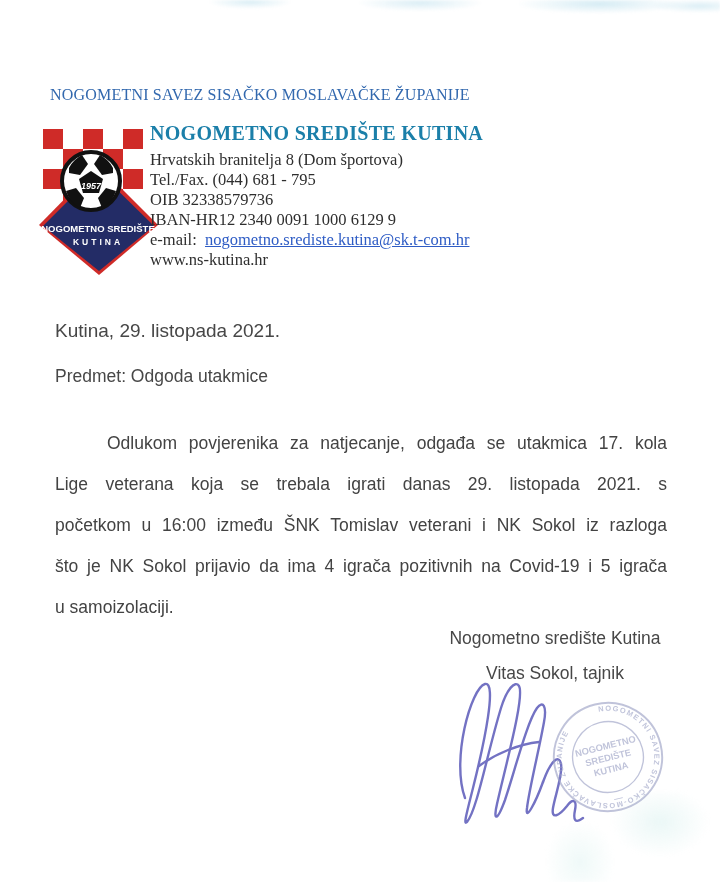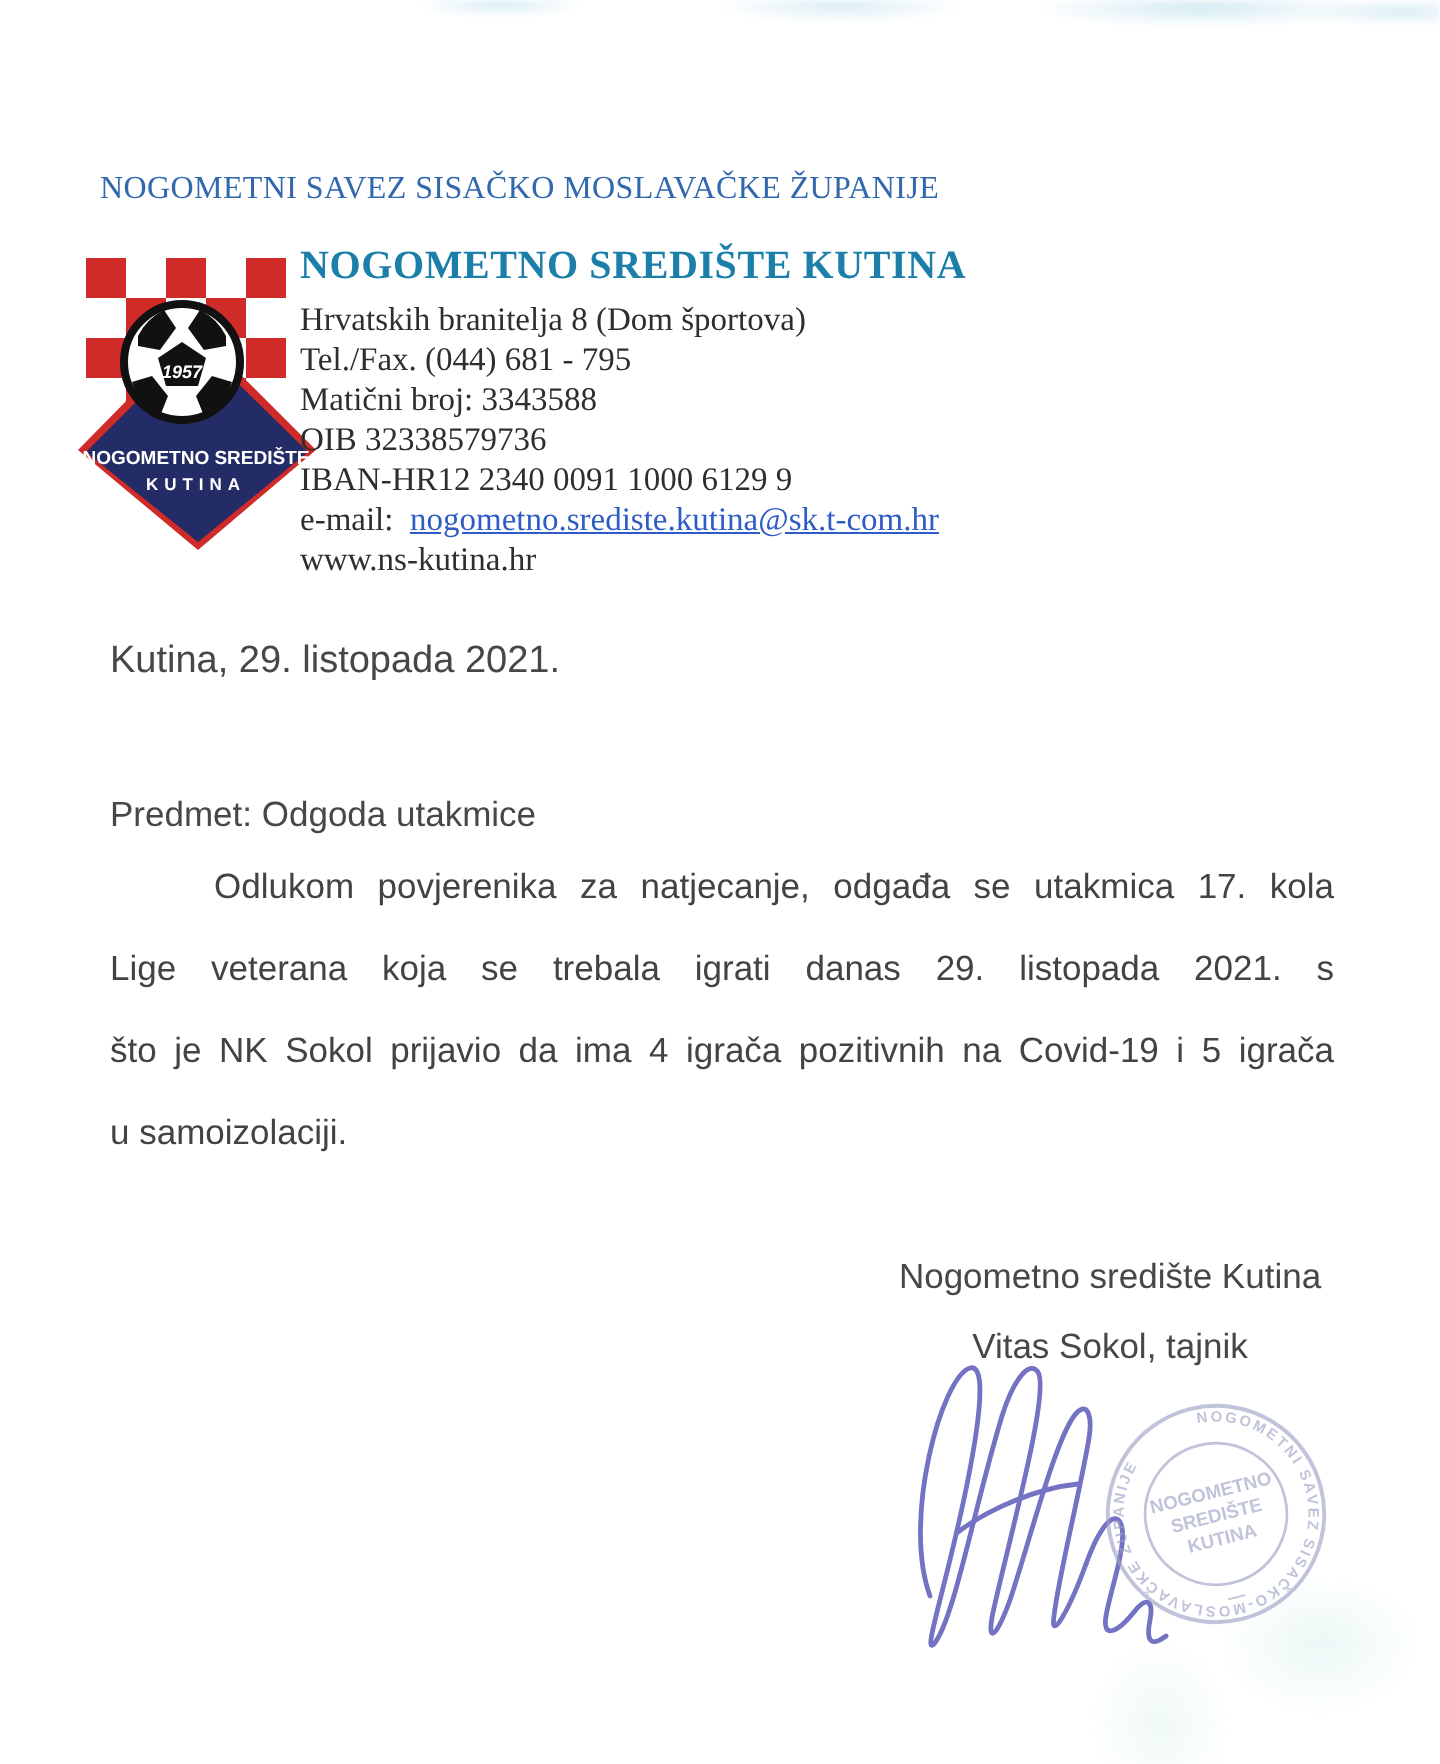--- a/index.html
+++ b/index.html
@@ -32,21 +32,21 @@
     font-size:16px;font-weight:normal;color:#3268ae;letter-spacing:.2px;
     white-space:nowrap;
   }
   .crest{position:absolute;left:36px;top:113px;}
   .letterhead{position:absolute;left:150px;top:122px;color:#2e2e2e;}
   .lh-title{font-size:20px;font-weight:bold;color:#1b7fa9;letter-spacing:.3px;margin-bottom:5px;white-space:nowrap;}
   .lh-line{font-size:16.5px;line-height:20px;white-space:nowrap;}
   .lh-email a{color:#2e5cc5;text-decoration:underline;cursor:pointer;}
   .sans{font-family:"Liberation Sans", sans-serif;}
   .dateline{position:absolute;left:55px;top:320px;font-size:19px;color:#474747;}
-  .subject{position:absolute;left:55px;top:366px;font-size:17.5px;color:#474747;margin-top:31px;}
+  .subject{position:absolute;left:55px;top:366px;font-size:17.5px;color:#474747;}
   .body-block{position:absolute;left:55px;top:431px;width:612px;font-size:17.5px;color:#434343;}
   .body-line{height:41px;line-height:24px;text-align:justify;text-align-last:justify;white-space:normal;}
   .body-line.first{text-indent:52px;}
   .body-line.last{text-align-last:left;}
   .signoff{position:absolute;left:425px;top:628px;width:260px;text-align:center;font-size:17.5px;color:#474747;}
   .signoff div{margin-bottom:14px;}
   .signature{position:absolute;left:443px;top:670px;}
   .stamp{position:absolute;left:549px;top:698px;opacity:.62;transform:rotate(-14deg);}
 </style>
 </head>
@@ -99,36 +99,36 @@
       <path d="M80,78 l-10,-3 -8,10 4,10 a29,29 0 0,0 14,-17 z" fill="#111111"></path>
       <polygon points="55,58 67,66 63,80 47,80 43,66" fill="#111111"></polygon>
       <text x="55" y="76" text-anchor="middle" fill="#ffffff" font-family="Liberation Sans, sans-serif" font-size="9" font-weight="bold" font-style="italic">1957</text>
     </g>
   </svg>
 
   <div class="letterhead">
     <div class="lh-title">NOGOMETNO SREDIŠTE KUTINA</div>
     <div class="lh-line">Hrvatskih branitelja 8 (Dom športova)</div>
     <div class="lh-line">Tel./Fax. (044) 681 - 795</div>
-    <div class="lh-line">Matični broj: 3343588</div>
     <div class="lh-line">OIB 32338579736</div>
     <div class="lh-line">IBAN-HR12 2340 0091 1000 6129 9</div>
     <div class="lh-line lh-email">
       <span>e-mail:</span>&nbsp;
       <a>nogometno.srediste.kutina@sk.t-com.hr</a>
     </div>
     <div class="lh-line">www.ns-kutina.hr</div>
   </div>
 
   <div class="dateline sans">Kutina, 29. listopada 2021.</div>
   <div class="subject sans">Predmet: Odgoda utakmice</div>
 
   <div class="body-block sans">
     <div class="body-line first">Odlukom povjerenika za natjecanje, odgađa se utakmica 17. kola</div>
     <div class="body-line">Lige veterana koja se trebala igrati danas 29. listopada 2021. s</div>
+    <div class="body-line">početkom u 16:00 između ŠNK Tomislav veterani i NK Sokol iz razloga</div>
     <div class="body-line">što je NK Sokol prijavio da ima 4 igrača pozitivnih na Covid-19 i 5 igrača</div>
     <div class="body-line last">u samoizolaciji.</div>
   </div>
 
   <div class="signoff sans">
     <div>Nogometno središte Kutina</div>
     <div>Vitas Sokol, tajnik</div>
   </div>
 
   <svg class="signature" width="160" height="168" viewBox="0 0 160 168">

